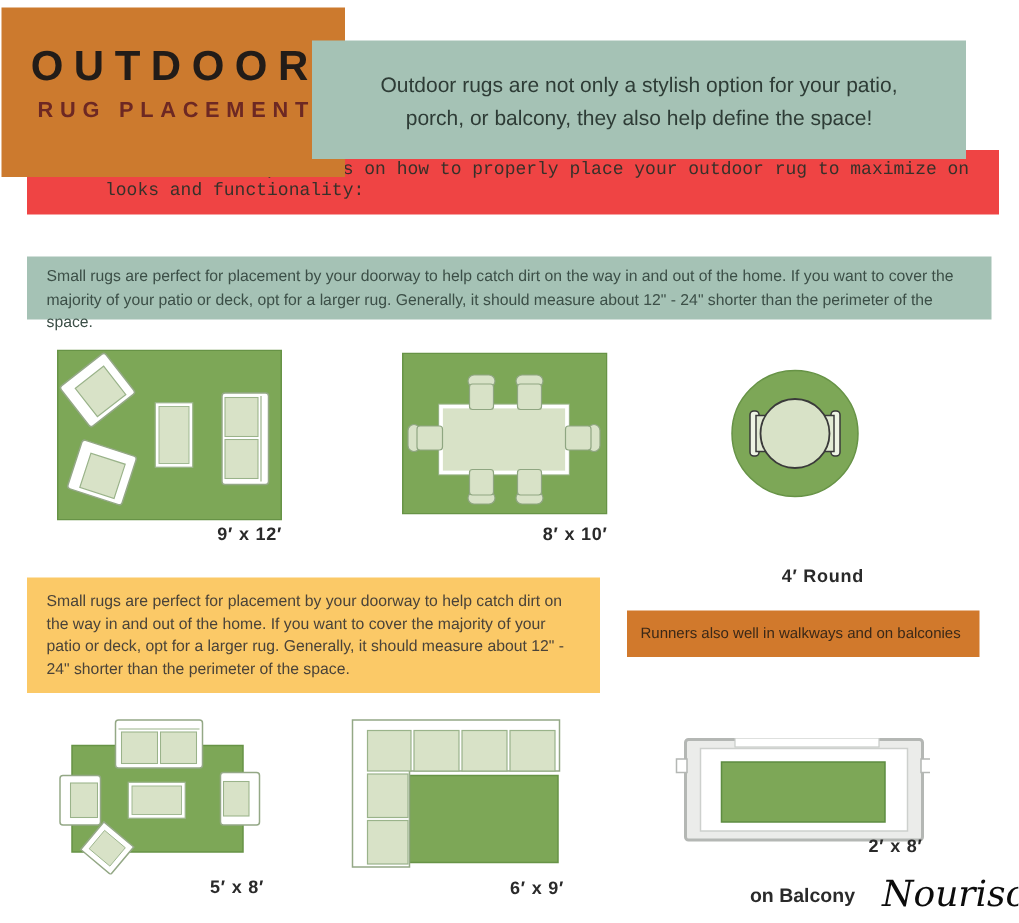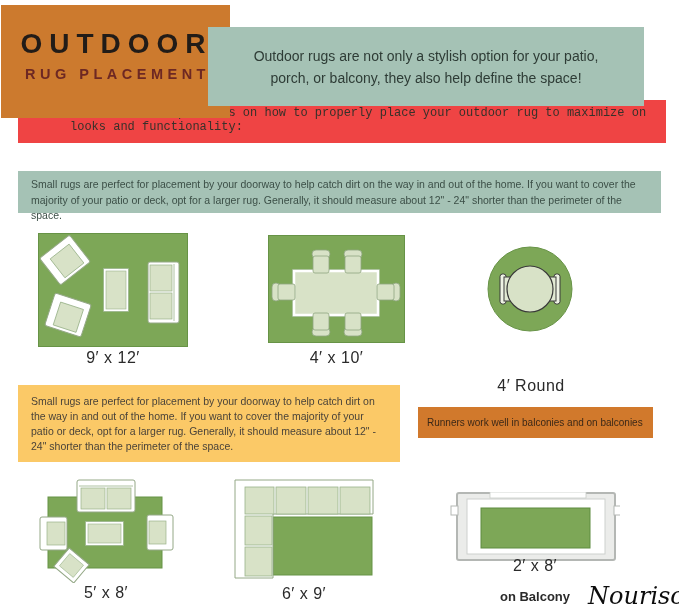--- a/index.html
+++ b/index.html
@@ -27,22 +27,22 @@
   .tip-top{left:18px;top:171px;width:643px;height:42px;background:#a5c2b5;
     box-sizing:border-box;padding:6px 13px;font-size:10.5px;line-height:15.5px;
     color:#3c4f47;}
   .tip-bottom{left:18px;top:385px;width:382px;height:77px;background:#fbc967;
     box-sizing:border-box;padding:9px 13px;font-size:10.5px;line-height:15px;
     color:#4a4339;}
   .runner-box{left:418px;top:407px;width:235px;height:31px;background:#d1792c;
     box-sizing:border-box;padding-left:9px;line-height:31px;font-size:10px;
     color:#3b2817;white-space:nowrap;}
   
-  .diagram-label{font-size:16px;font-weight:normal;color:#2a2a2a;
-    letter-spacing:0.5px;text-align:center;}
+  .diagram-label{font-size:12px;font-weight:bold;color:#2a2a2a;
+    letter-spacing:0.5px;text-align:right;}
   .diagram-sublabel{font-size:13px;font-weight:bold;color:#2a2a2a;text-align:center;}
   .logo{left:588px;top:582px;width:92px;text-align:right;
     font-family:"DejaVu Serif", serif;font-style:italic;font-size:24px;color:#0c0c0c;}
   svg{display:block;}
 </style>
 </head>
 <body>
 
 <div id="canvas">
 
@@ -106,39 +106,39 @@
     </g>
     <g transform="translate(16,57) rotate(-90)">
       <rect x="-9" y="-12" width="18" height="8" rx="4" fill="#d8e2c7" stroke="#8fa681" stroke-width="0.8"></rect>
       <rect x="-8" y="-6" width="16" height="17" rx="2" fill="#d8e2c7" stroke="#8fa681" stroke-width="0.8"></rect>
     </g>
     <g transform="translate(120,57) rotate(90)">
       <rect x="-9" y="-12" width="18" height="8" rx="4" fill="#d8e2c7" stroke="#8fa681" stroke-width="0.8"></rect>
       <rect x="-8" y="-6" width="16" height="17" rx="2" fill="#d8e2c7" stroke="#8fa681" stroke-width="0.8"></rect>
     </g>
   </svg>
-  <div class="abs diagram-label" style="left:268px;top:349px;width:137px;">4′ x 10′</div>
+  <div class="abs diagram-label" style="left:268px;top:349px;width:137px;">8′ x 10′</div>
 
   <svg class="abs" style="left:486px;top:245px;" width="90" height="90">
     <circle cx="44" cy="44" r="42" fill="#7da757" stroke="#679346"></circle>
     <g transform="translate(19,44)">
       <rect x="-5" y="-15" width="6" height="30" rx="2.5" fill="#eef3e4" stroke="#3a3a3a" stroke-width="1"></rect>
       <rect x="-1" y="-12" width="13" height="24" fill="#e2ead4" stroke="#3a3a3a" stroke-width="1"></rect>
     </g>
     <g transform="translate(69,44)">
       <rect x="-1" y="-15" width="6" height="30" rx="2.5" fill="#eef3e4" stroke="#3a3a3a" stroke-width="1"></rect>
       <rect x="-12" y="-12" width="13" height="24" fill="#e2ead4" stroke="#3a3a3a" stroke-width="1"></rect>
     </g>
     <circle cx="44" cy="44" r="23" fill="#d8e2c7" stroke="#3a3a3a" stroke-width="1.2"></circle>
   </svg>
   <div class="abs diagram-label" style="left:486px;top:349px;width:90px;margin-top:28px;">4′ Round</div>
 
   <div class="abs tip-bottom">Small rugs are perfect for placement by your doorway to help catch dirt on the way in and out of the home. If you want to cover the majority of your patio or deck, opt for a larger rug. Generally, it should measure about 12" - 24" shorter than the perimeter of the space.</div>
 
-  <div class="abs runner-box">Runners work well in balconies and on balconies</div>
+  <div class="abs runner-box">Runners also well in walkways and on balconies</div>
 
   <svg class="abs" style="left:36px;top:477px;" width="140" height="106">
     <rect x="12" y="20" width="114" height="71" fill="#7da757" stroke="#679346"></rect>
     <g transform="translate(41,3)">
       <rect x="0" y="0" width="58" height="32" rx="2" fill="#ffffff" stroke="#94a886"></rect>
       <rect x="4" y="8" width="24" height="21" fill="#d8e2c7" stroke="#9ab38a" stroke-width="0.7"></rect>
       <rect x="30" y="8" width="24" height="21" fill="#d8e2c7" stroke="#9ab38a" stroke-width="0.7"></rect>
       <line x1="2" y1="6" x2="56" y2="6" stroke="#9ab38a" stroke-width="0.8"></line>
     </g>
     <g transform="translate(4,40)">

